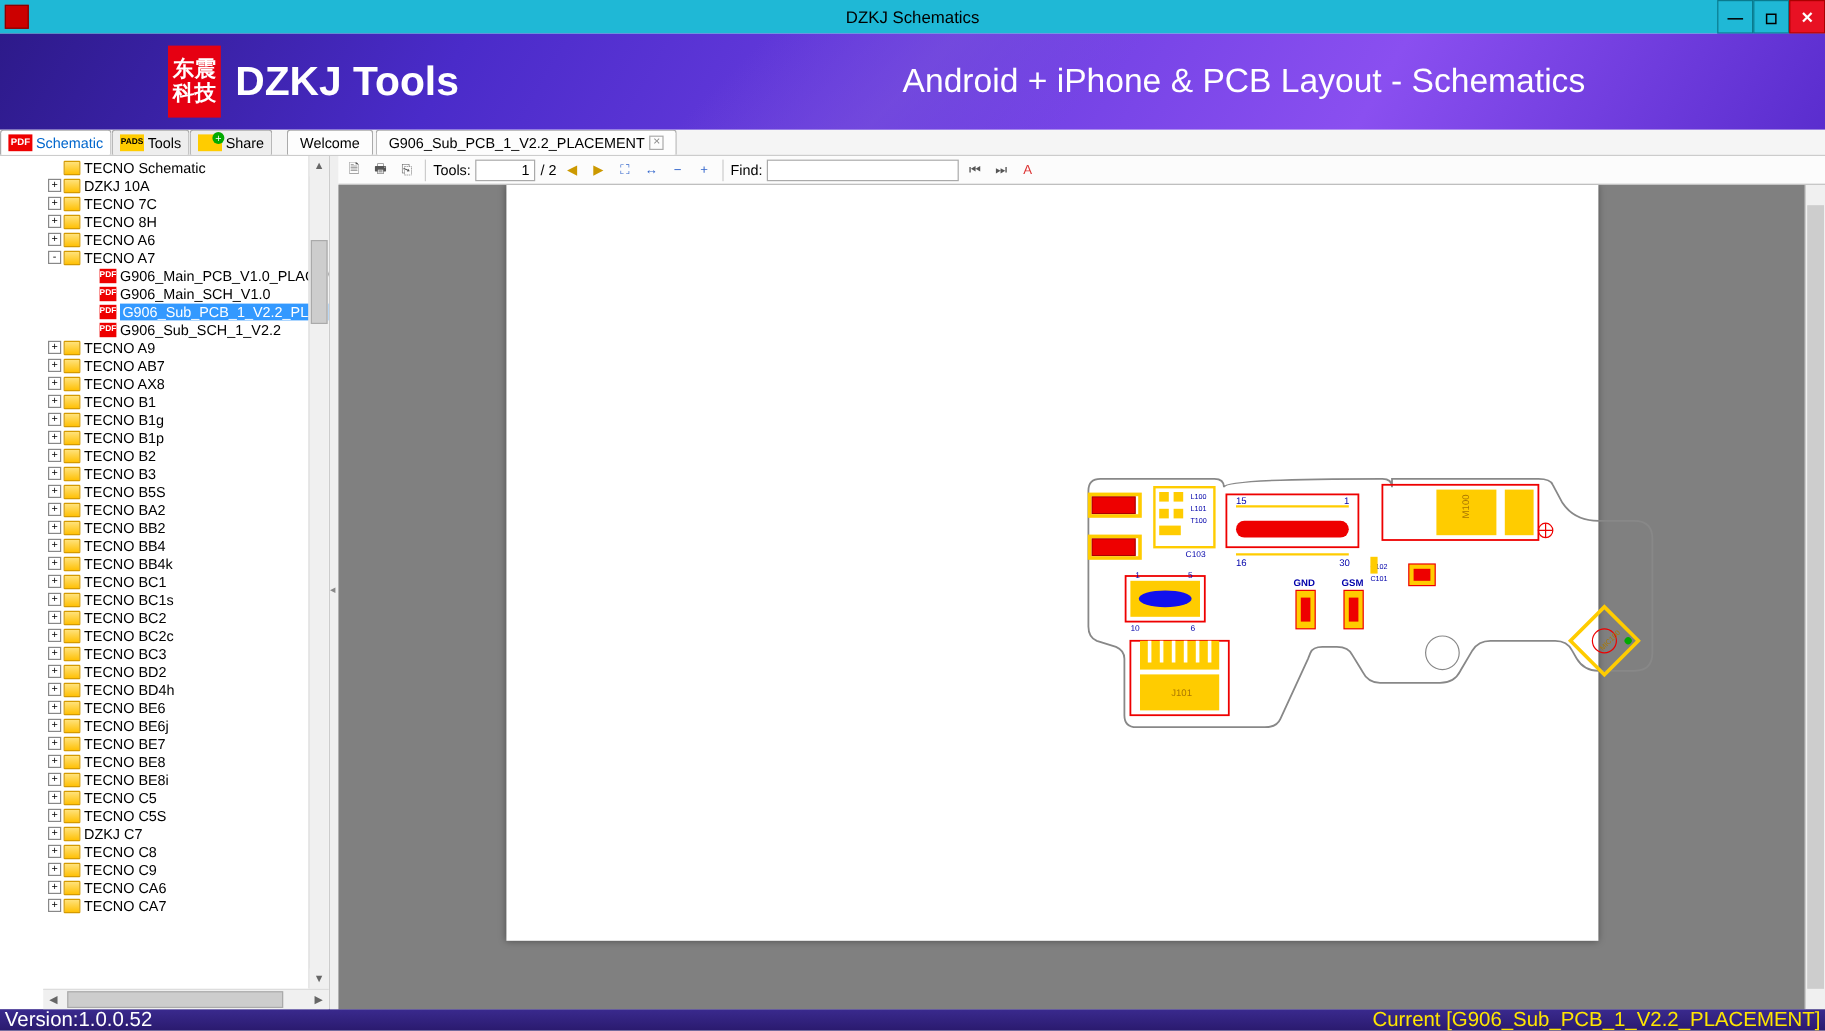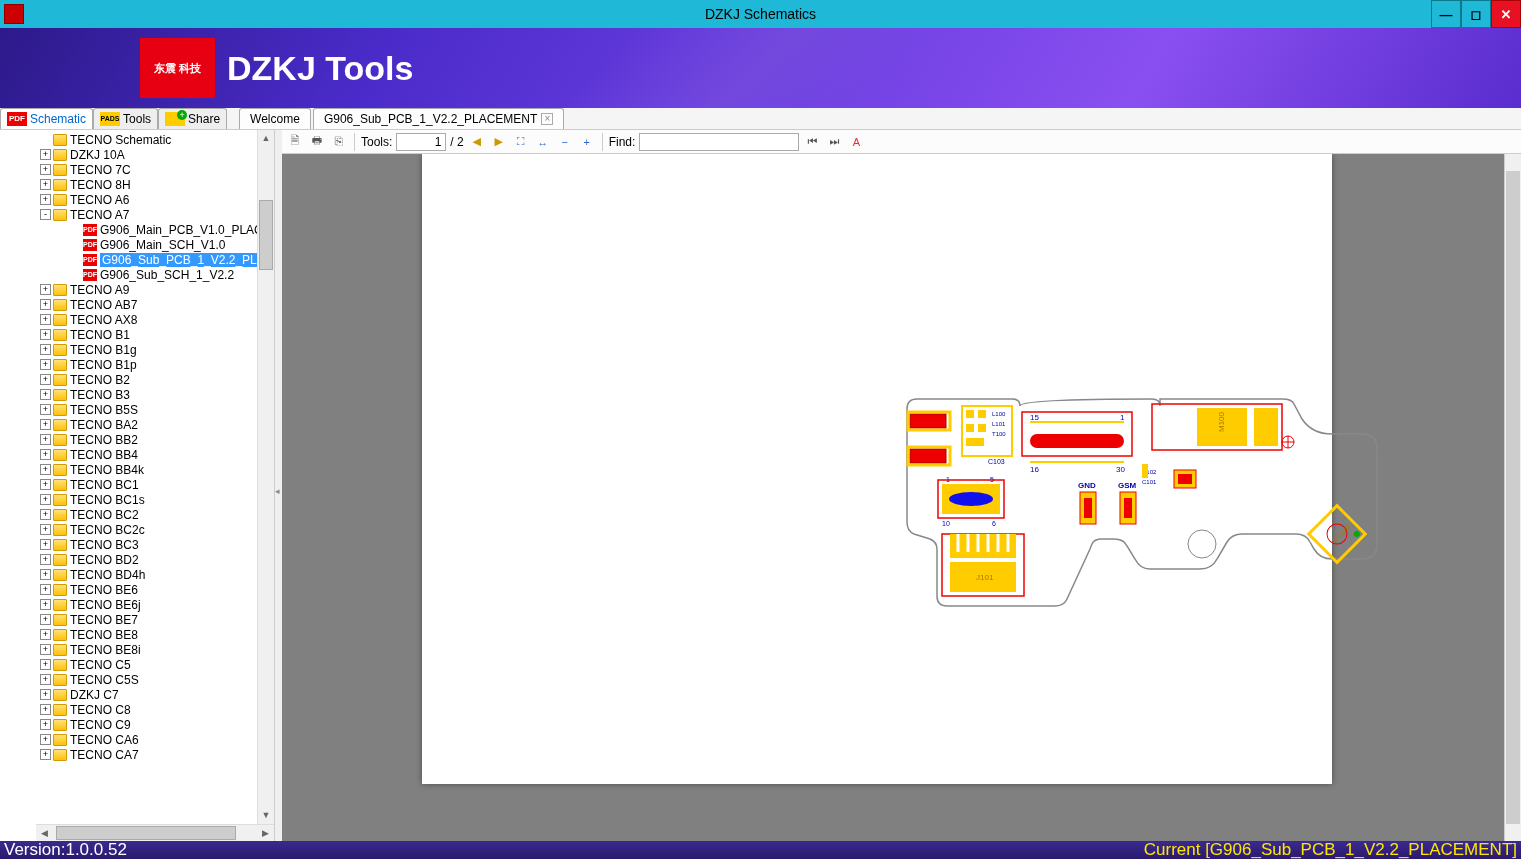--- a/index.html
+++ b/index.html
@@ -12,21 +12,21 @@
 .titlebar-title { position: absolute; left: 50%; transform: translateX(-50%); font-size: 14px; color: #000; }
 .win-controls { margin-left: auto; display: flex; height: 100%; }
 .win-btn { width: 30px; height: 100%; display: flex; align-items: center; justify-content: center; font-size: 13px; font-weight: bold; color: #000; cursor: pointer; }
 .win-btn.min { background: #1fb8d6; border: 1px solid #0a7a8e;}
 .win-btn.max { background: #1fb8d6; border: 1px solid #0a7a8e;}
 .win-btn.close { background: #e81123; color: #fff; border: 1px solid #a00;}
 
 
 .banner { height: 80px; background: linear-gradient(120deg, #2d1a8a 0%, #4a2bc9 25%, #6a3de0 50%, #8a4ff0 75%, #5a2dce 100%); display: flex; align-items: center; position: relative; overflow: hidden; }
 .banner::before { content:""; position:absolute; inset:0; background: linear-gradient(135deg, transparent 40%, rgba(120,80,220,0.6) 50%, transparent 60%); }
-.logo-box { width: 75px; height: 60px; background: #e60012; margin-left: 140px; display: flex; align-items: center; justify-content: center; color: #fff; font-size: 11px; font-weight: bold; line-height: 1.1; text-align: center; z-index: 1;}
+.logo-box { width: 44px; height: 60px; background: #e60012; margin-left: 140px; display: flex; align-items: center; justify-content: center; color: #fff; font-size: 18px; font-weight: bold; line-height: 1.1; text-align: center; z-index: 1;}
 .banner-title { color: #fff; font-size: 34px; font-weight: bold; margin-left: 12px; z-index:1;}
 .banner-right { color: #fff; font-size: 28px; margin-left: auto; margin-right: 200px; z-index:1;}
 
 
 .toolbar-row { height: 22px; background: #f5f5f5; border-bottom: 1px solid #ccc; display: flex; align-items: stretch; font-size: 12px; }
 .tool-tab { display: flex; align-items: center; padding: 0 6px; border: 1px solid #aaa; border-bottom: none; background: #eee; border-radius: 3px 3px 0 0; margin-right: 0px; cursor: pointer; gap: 3px;}
 .tool-tab.active { background: #fff; }
 .tool-tab .ticon { width: 20px; height: 14px; display: inline-block; }
 .ticon.pdf { background: #e00; color:#fff; font-size:8px; font-weight:bold; text-align:center; line-height:14px;}
 .ticon.pads { background: #ffcc00; color:#000; font-size:7px; font-weight:bold; text-align:center; line-height:14px;}
@@ -101,20 +101,21 @@
     <div class="win-btn min">—</div>
     <div class="win-btn max">◻</div>
     <div class="win-btn close">✕</div>
   </div>
 </div>
 
 <div class="banner">
   <div class="logo-box">东震
 科技</div>
   <div class="banner-title">DZKJ Tools</div>
+  <div class="banner-right">Android + iPhone &amp; PCB Layout - Schematics</div>
 </div>
 
 <div class="toolbar-row">
   <div class="tool-tab active">
     <span class="ticon pdf">PDF</span>
     <span class="schematic-lbl">Schematic</span>
   </div>
   <div class="tool-tab">
     <span class="ticon pads">PADS</span>
     <span>Tools</span>

